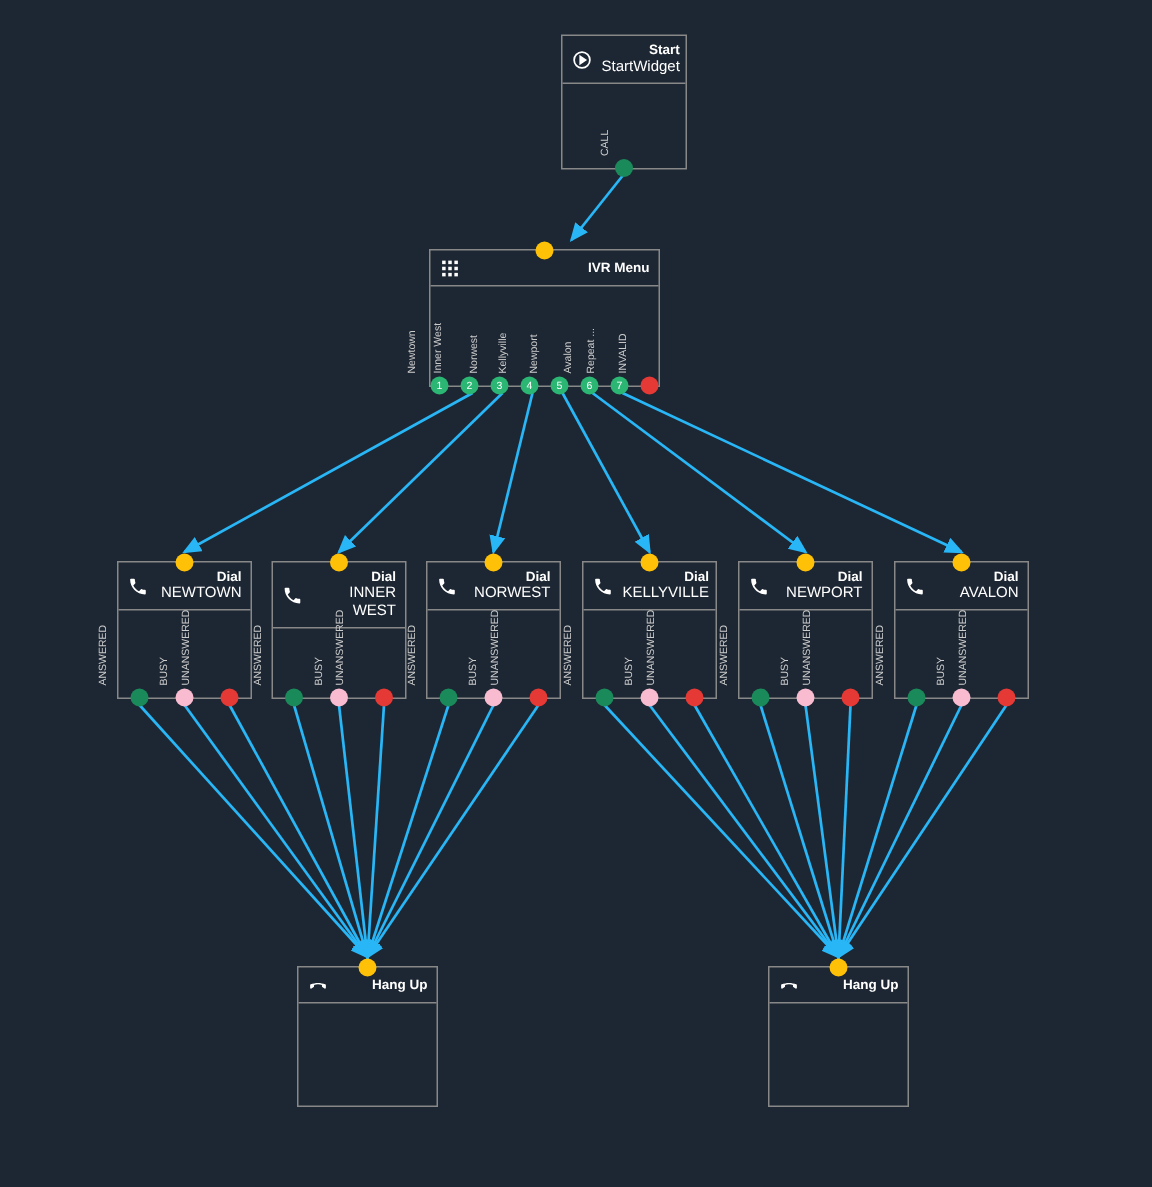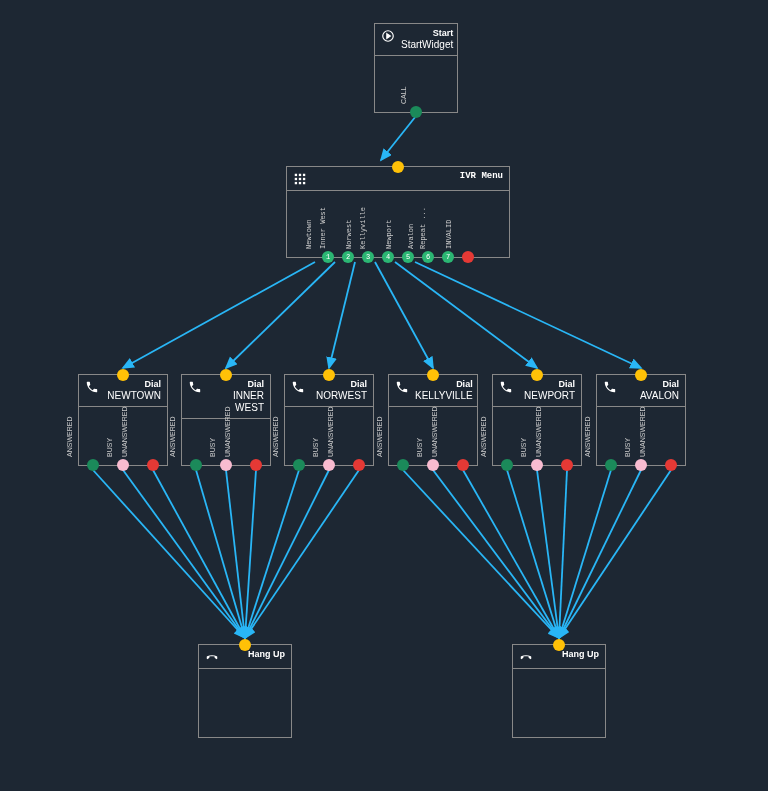--- a/index.html
+++ b/index.html
@@ -20,21 +20,21 @@
   }
   .widget {
     position: absolute;
     border: 1px solid #888;
     background: #1d2733;
   }
   .widget-header {
     border-bottom: 1px solid #888;
     padding: 4px 6px;
     display: flex;
-    align-items: flex-start;
+    align-items: center;
     gap: 6px;
     color: #fff;
     font-size: 9px;
   }
   .widget-header .icon {
     width: 14px;
     height: 14px;
     flex-shrink: 0;
     margin-top: 1px;
   }
@@ -138,21 +138,21 @@
     </div>
   </div>
   <div class="widget-body"></div>
   <div class="port-row" id="start-ports">
       <div class="port c-green">
         <div class="plabel">CALL</div>
       </div>
     </div>
 </div>
 
-<div class="widget" id="w-ivr" style="left: 286px; top: 166px; width: 224px; height: 92px; font-family: Liberation Mono, monospace;">
+<div class="widget" id="w-ivr" style="left: 286px; top: 166px; width: 154px; height: 92px;">
   <div class="in-port"></div>
   <div class="widget-header">
     <svg class="icon" viewBox="0 0 24 24" fill="#fff">
       <rect x="3" y="3" width="4" height="4"></rect>
         <rect x="10" y="3" width="4" height="4"></rect>
         <rect x="17" y="3" width="4" height="4"></rect>
       <rect x="3" y="10" width="4" height="4"></rect>
         <rect x="10" y="10" width="4" height="4"></rect>
         <rect x="17" y="10" width="4" height="4"></rect>
       <rect x="3" y="17" width="4" height="4"></rect>

